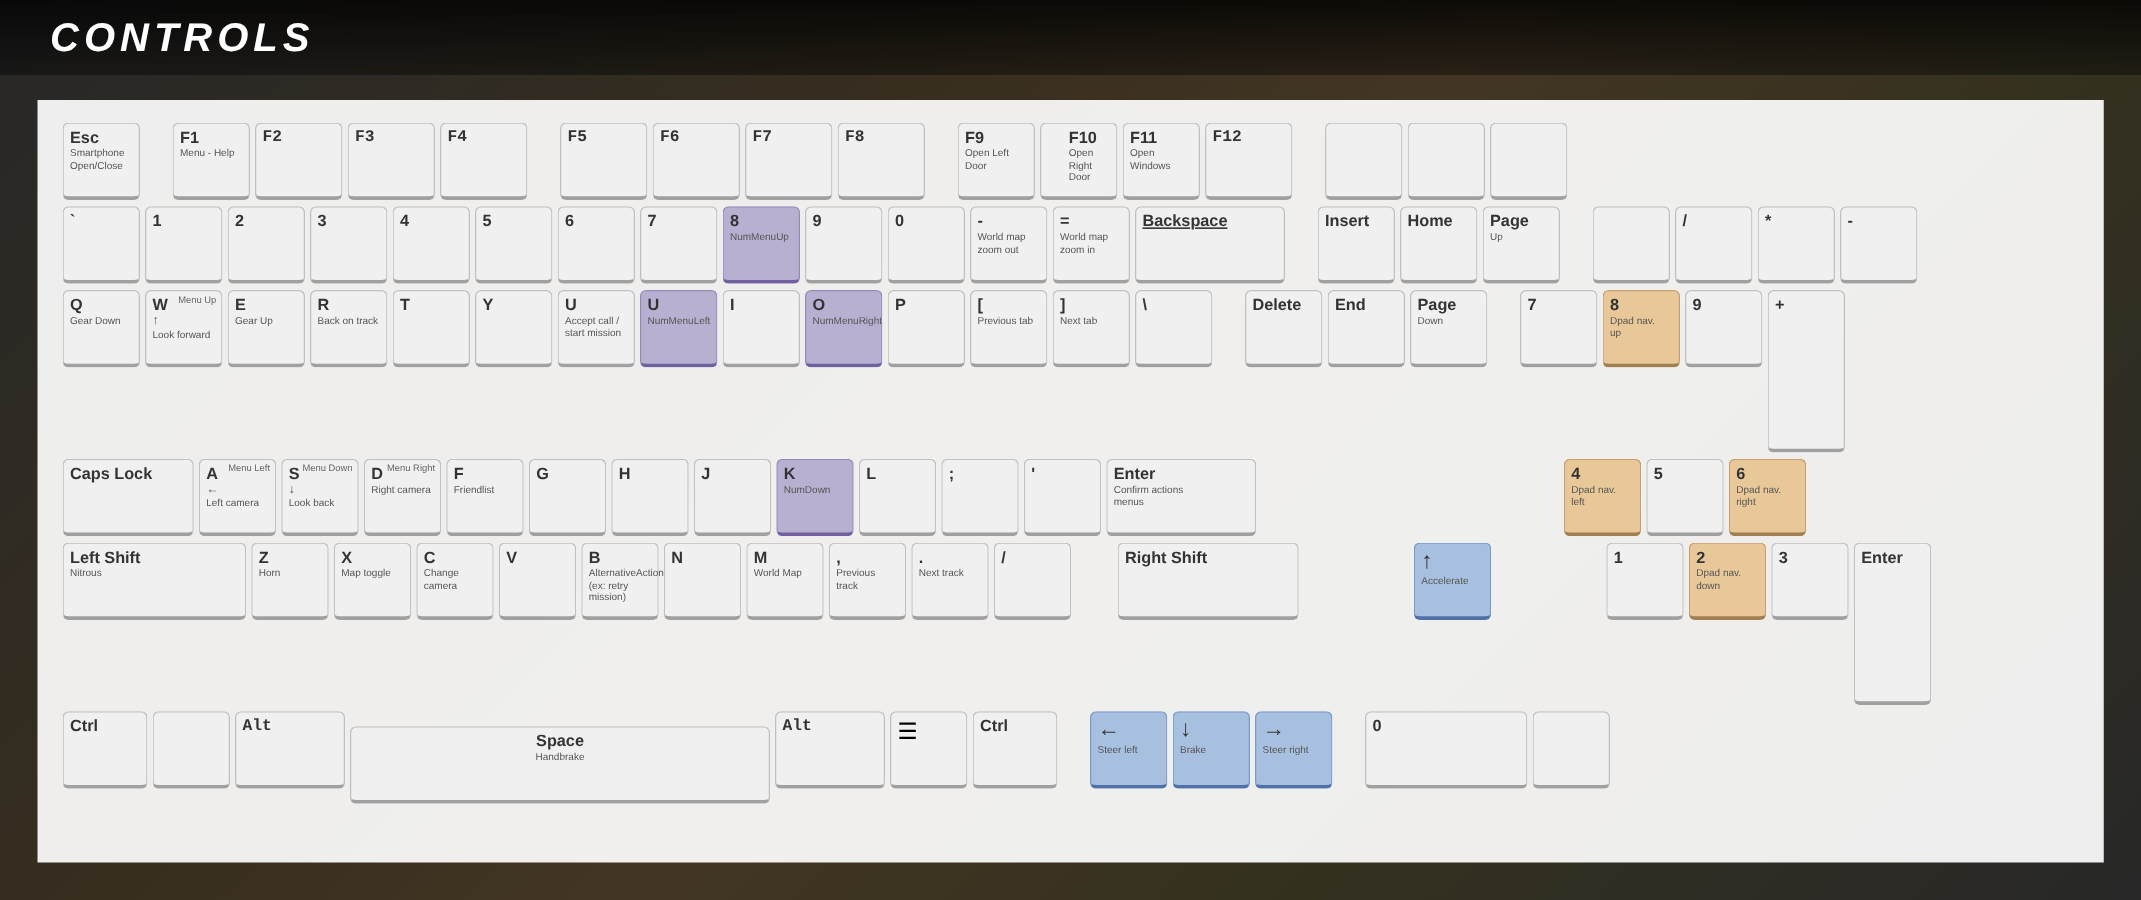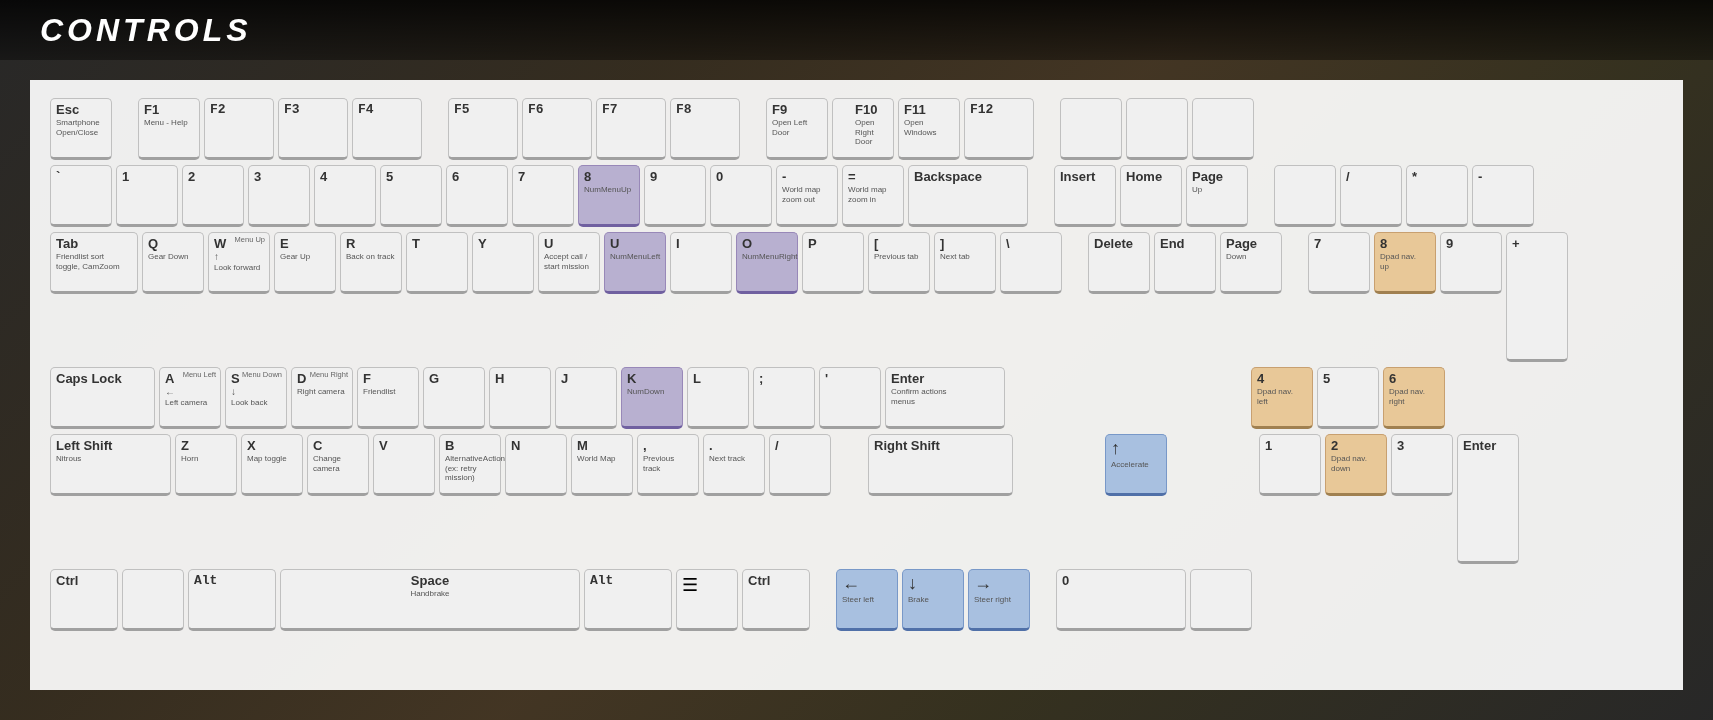--- a/index.html
+++ b/index.html
@@ -106,33 +106,33 @@
     
     .w-esc { width: 62px; }
     .w-f1 { width: 62px; }
     .w-f-norm { width: 70px; font-family: Liberation Mono, monospace; }
     .w-f9 { width: 62px; }
     .w-f10 { width: 62px; padding-left: 22px; }
     .w-f11 { width: 62px; }
     .w-special { width: 62px; }
     
     .w-norm { width: 62px; }
-    .w-backspace { width: 120px; }
+    .w-backspace { width: 120px; text-decoration: underline; }
     
     .w-tab { width: 88px; }
     
     .w-caps { width: 105px; }
     .w-enter { width: 120px; min-height: 62px; }
     
-    .w-lshift { width: 121px; }
+    .w-lshift { width: 147px; }
     .w-rshift { width: 145px; margin-left: 33px; }
     
     .w-ctrl { width: 68px; }
     .w-alt { width: 88px; font-family: Liberation Mono, monospace; }
-    .w-space { width: 300px; }
+    .w-space { width: 336px; margin-top: 12px; }
   </style>
 </head>
 <body>
 
 <div class="bg-overlay"></div>
 
 <div class="header-bar">
   <span class="title">CONTROLS</span>
 </div>
 
@@ -262,24 +262,20 @@
       </div>
     <div class="key w-norm">
         <span class="key-main">*</span>
       </div>
     <div class="key w-norm">
         <span class="key-main">-</span>
       </div>
   </div>
 
   <div class="key-row">
-    <div class="key w-tab">
-      <span class="key-main">Tab</span>
-      <span class="key-sub">Friendlist sort<br>toggle, CamZoom</span>
-    </div>
     <div class="key w-norm">
       <span class="key-main">Q</span>
       <span class="key-sub">Gear Down</span>
     </div>
     <div class="key w-norm">
       <span class="key-sub2">Menu Up</span>
       <span class="key-main">W</span>
       <span style="font-size:10px;color:#555;">↑</span>
       <span class="key-sub">Look forward</span>
     </div>

